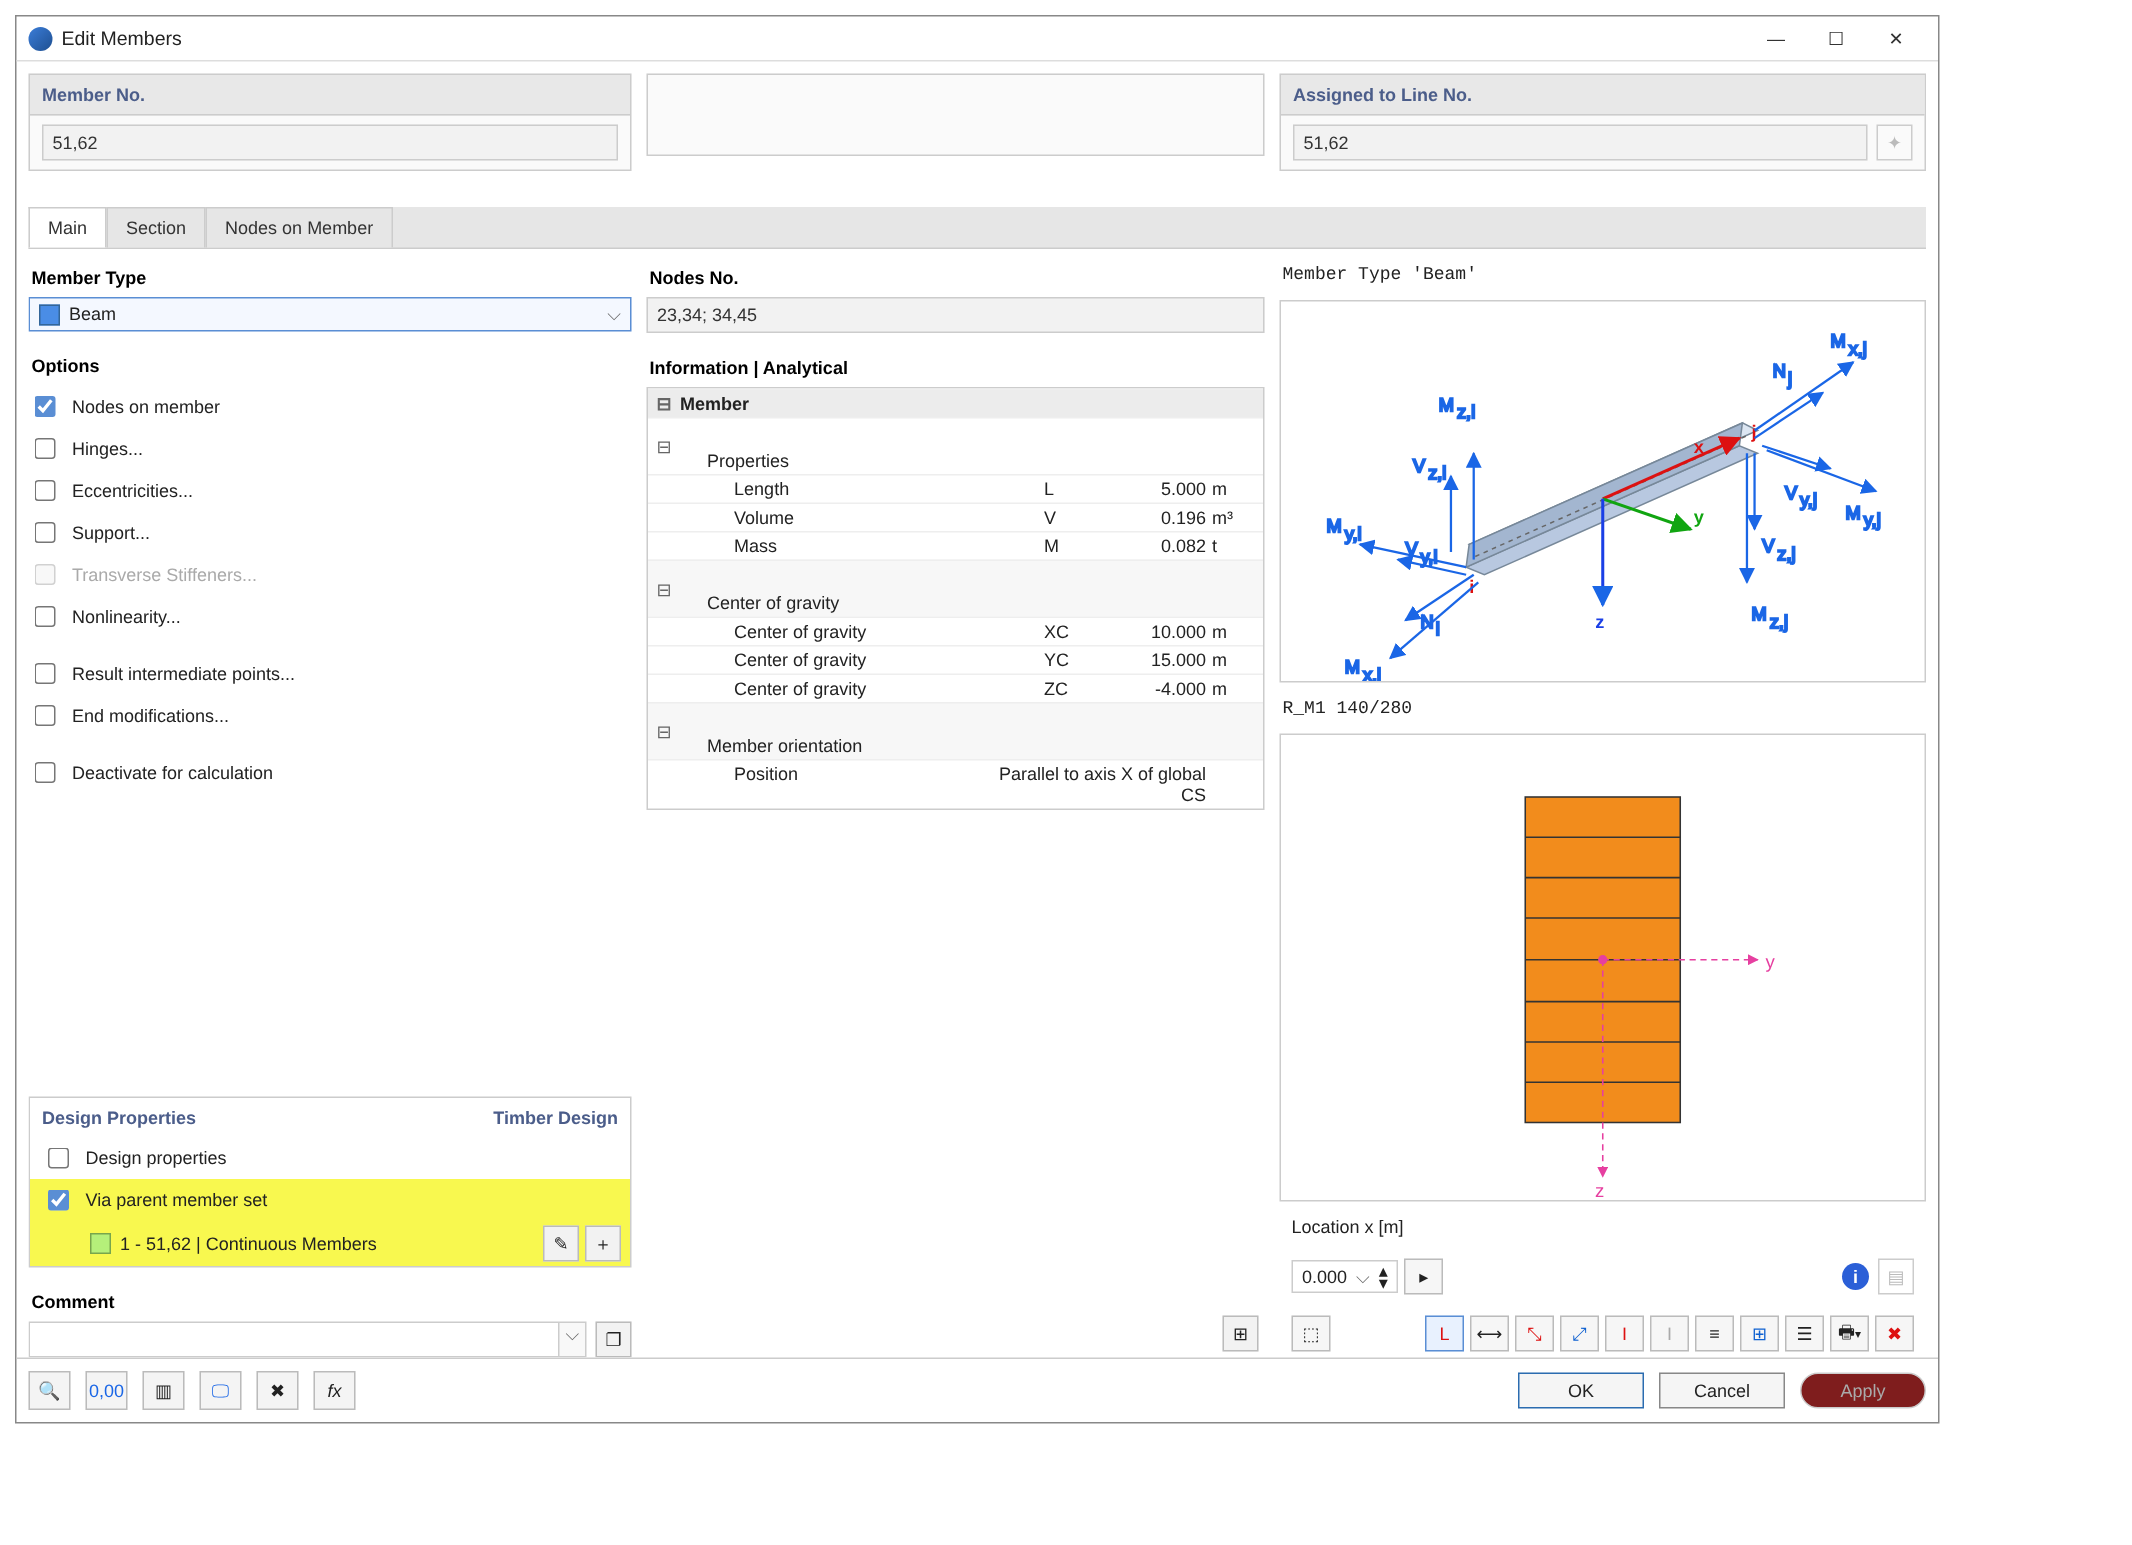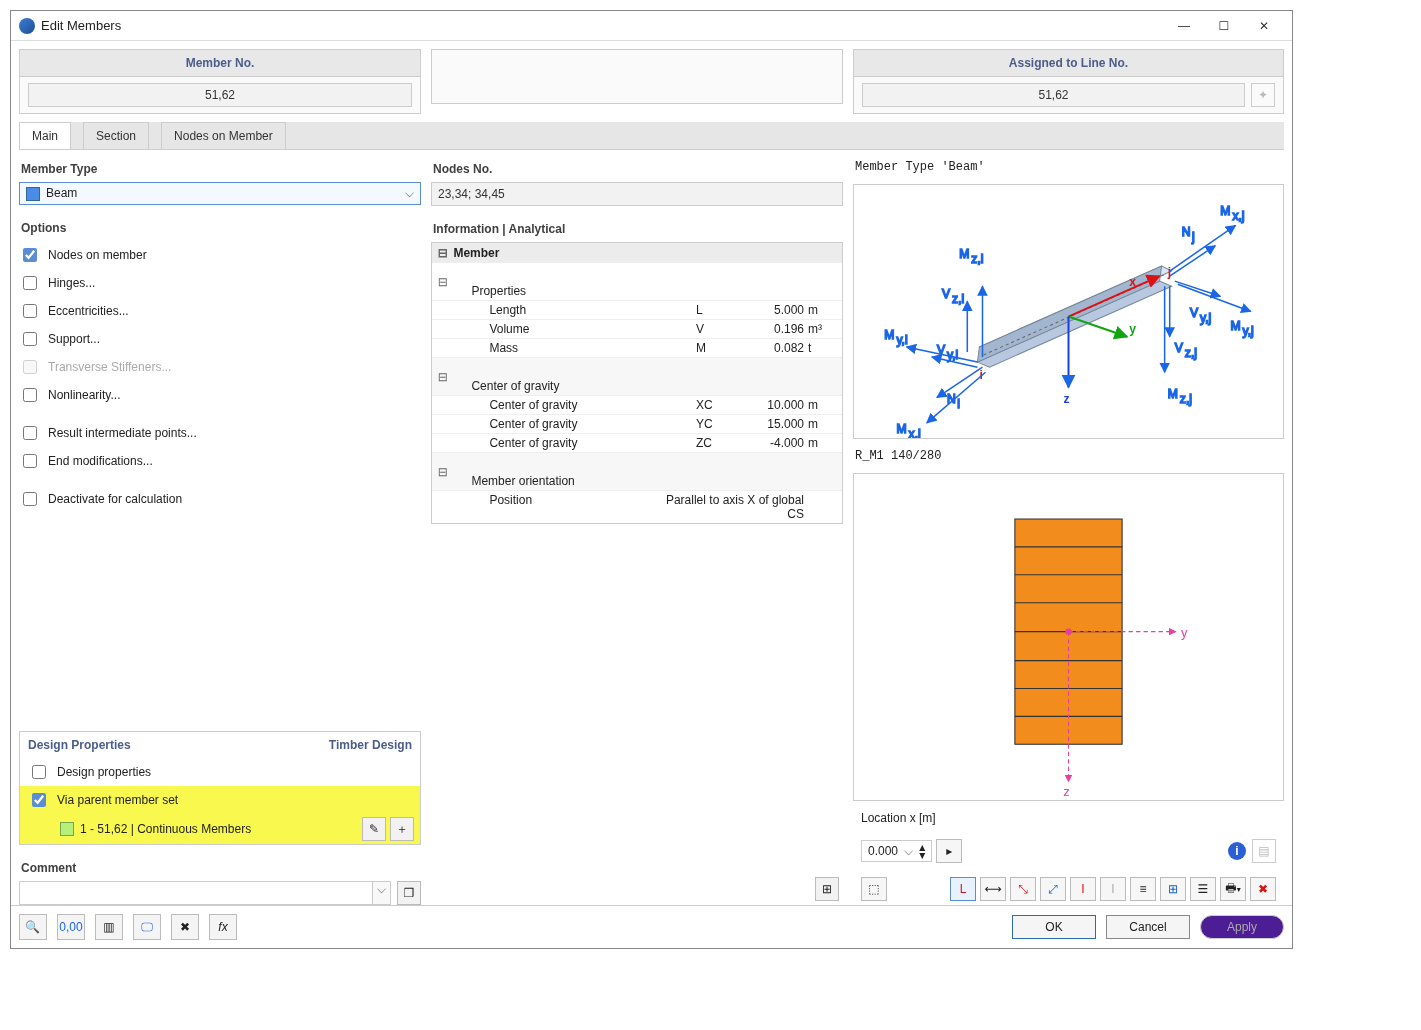--- a/index.html
+++ b/index.html
@@ -4,34 +4,34 @@
 <style>
   * { box-sizing: border-box; font-family: "Segoe UI", Tahoma, sans-serif; font-size: 12px; }
   body { margin: 0; background: #fff; color: #222; }
   .window { width: 1283px; height: 939px; border: 1px solid #888; margin: 10px; display:flex; flex-direction:column; background:#fff; }
   .titlebar { display:flex; align-items:center; padding: 4px 8px; border-bottom:1px solid #ddd; height:30px;}
   .titlebar .icon { width:16px; height:16px; background:linear-gradient(135deg,#3b7dd8,#1e4f91); border-radius:50%; margin-right:6px;}
   .titlebar .title { flex:1; font-size:13px; }
   .winbtns { display:flex; gap:0; }
   .winbtn { width:40px; height:22px; display:flex; align-items:center; justify-content:center; color:#333;}
   .content { flex:1; display:flex; flex-direction:column; padding:8px 8px 0 8px; gap:6px; overflow:hidden;}
-  .toprow { display:flex; gap:10px;text-align:center;}
+  .toprow { display:flex; gap:10px;}
   .panel { border:1px solid #ccc; background:#fafafa; }
   .panel-title { background:#e8e8e8; font-weight:600; padding:6px 8px; color:#4b5d8a; border-bottom:1px solid #ccc;}
   .panel-body { padding:6px 8px; }
   .grey-input { background:#f2f2f2; border:1px solid #ccc; padding:4px 6px; color:#333;}
   .wide-input { width:100%; }
-  .tabs { display:flex; gap:12px; margin-top:2px; border-bottom:1px solid #ccc; background:#e6e6e6;}
+  .tabs { display:flex; gap:0px; margin-top:18px; border-bottom:1px solid #ccc; background:#e6e6e6;}
   .tab { padding:6px 12px; border:1px solid #ccc; border-bottom:none; background:#e6e6e6; color:#333;}
   .tab.active { background:#fff; font-weight:500;}
   .cols { flex:1; display:flex; gap:10px; overflow:hidden;}
   .col1 { width:402px; display:flex; flex-direction:column; gap:10px;}
   .col2 { width:412px; display:flex; flex-direction:column; gap:10px;}
   .col3 { flex:1; display:flex; flex-direction:column; gap:6px;}
-  .section-h { font-weight:600; color:#404040; padding:6px 2px; }
+  .section-h { font-weight:600; color:#000000; padding:6px 2px; }
   .select { display:flex; align-items:center; border:1px solid #5a8ed4; background:#f4f8ff; padding:3px 6px; justify-content:space-between;}
   .swatch-blue { width:14px; height:14px; background:#4a8de6; border:1px solid #336699; display:inline-block; margin-right:6px; vertical-align:middle;}
   .chev { color:#666; }
   .chk { display:flex; align-items:center; gap:8px; padding:4px 0;}
   .chk input { width:14px; height:14px; accent-color:#5a8ed4;}
   .chk.disabled { color:#aaa; }
   .tree { border:1px solid #ccc; }
   .tree-row { display:flex; align-items:center; padding:2px 4px; border-top:1px solid #eee;}
   .tree-row.head { background:#ececec; font-weight:600;}
   .tree-row .toggle { width:14px; text-align:center; color:#666; margin-right:4px;}
@@ -56,21 +56,21 @@
   .location-row { display:flex; align-items:center; gap:4px; padding:4px 8px; }
   .spin { display:flex; align-items:center; border:1px solid #ccc; padding:2px 6px; gap:6px;}
   .toolbar-row { display:flex; align-items:center; gap:4px; padding:4px 8px; justify-content:space-between;}
   .tbset { display:flex; gap:4px; align-items:center;}
   .tbtn { width:26px; height:24px; border:1px solid #bbb; background:#f6f6f6; display:flex; align-items:center; justify-content:center; font-size:12px;}
   .tbtn.active { border-color:#5a8ed4; background:#e8f1fe;}
   .footer { border-top:1px solid #ccc; padding:8px; display:flex; justify-content:space-between; align-items:center;}
   .btns { display:flex; gap:10px;}
   .btn { min-width:84px; padding:4px 10px; border:1px solid #888; background:#f5f5f5; text-align:center;}
   .btn.primary { border-color:#2b6cb0; }
-  .btn.disabled { color:#aaa; background:#4c1d95; border-color:#ccc;border-radius:12px;}
+  .btn.disabled { color:#aaa; background:#7f1d1d; border-color:#ccc;border-radius:12px;}
   .footer-icons { display:flex; gap:10px;}
   .ficon { width:28px; height:26px; border:1px solid #bbb; background:#f4f4f4; display:flex; align-items:center; justify-content:center; font-size:12px;}
   svg text { font-family: "Segoe UI", sans-serif; }
   .info-badge { width:18px; height:18px; border-radius:50%; background:#2b5fd7; color:#fff; display:flex; align-items:center; justify-content:center; font-weight:bold;}
   .dull-icon { width:24px; height:24px; border:1px solid #ccc; display:flex; align-items:center; justify-content:center; color:#bbb;}
   .mid-tool { position:absolute; bottom:4px; right:4px;}
 </style>
 </head>
 <body>
 

